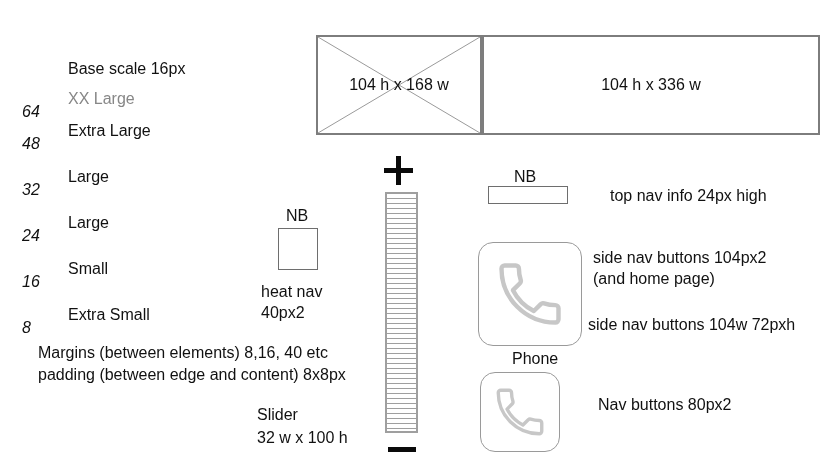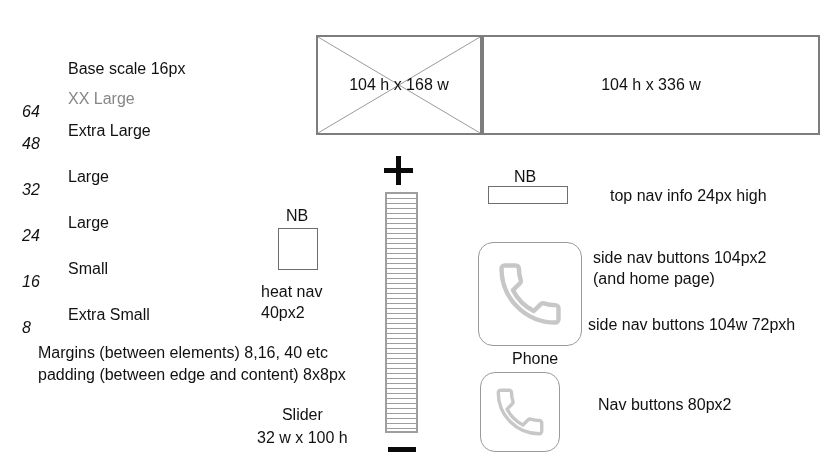--- a/index.html
+++ b/index.html
@@ -67,21 +67,21 @@
     border-radius: 15px;
     background: #ffffff;
     display: flex;
     align-items: center;
     justify-content: center;
   }
 
   .note-block { position: absolute; }
   .note-block div { line-height: 21px; white-space: nowrap; }
   .lh22 div { line-height: 22px; }
-  .lh23 div { line-height: 23px; text-align: center; }
+  .lh23 div { line-height: 23px; }
 </style>
 </head>
 <body>
 
 <div id="canvas">
 
   <div class="abs txt" style="left:68px; top:59px;">Base scale 16px</div>
 
   <div class="scale-row" style="top:89px;">
     <span class="scale-size txt">64</span>

